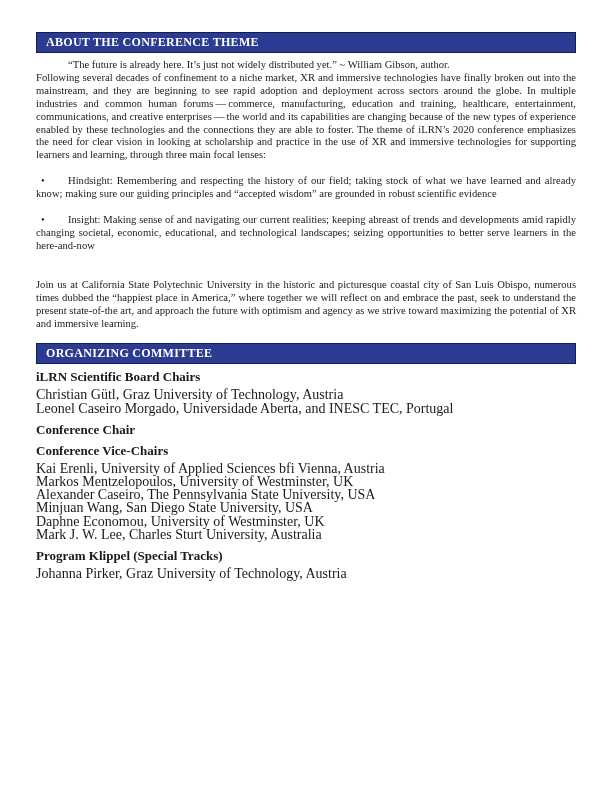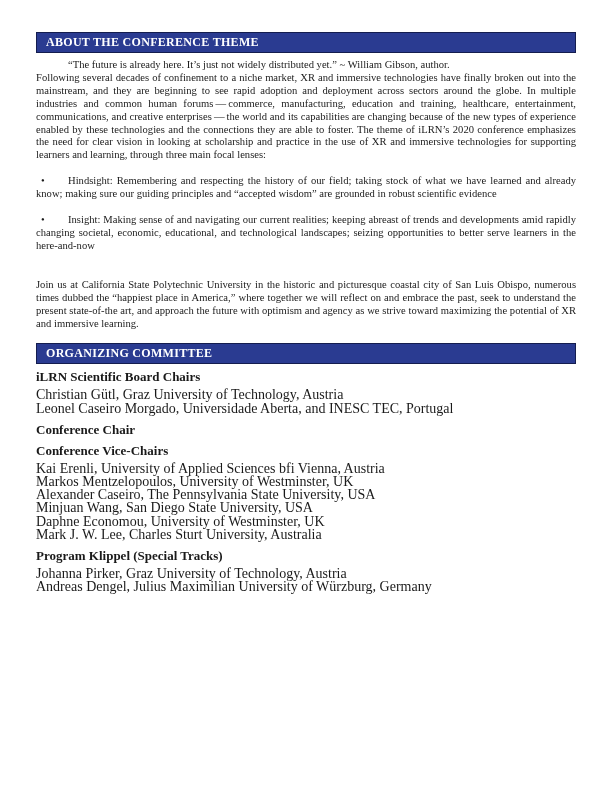--- a/index.html
+++ b/index.html
@@ -104,15 +104,14 @@
   <p class="member">Kai Erenli, University of Applied Sciences bfi Vienna, Austria</p>
   <p class="member">Markos Mentzelopoulos, University of Westminster, UK</p>
 
   <p class="member">Alexander Caseiro, The Pennsylvania State University, USA</p>
   <p class="member">Minjuan Wang, San Diego State University, USA</p>
   <p class="member">Daphne Economou, University of Westminster, UK</p>
   <p class="member">Mark J. W. Lee, Charles Sturt University, Australia</p>
 
   <h3 class="group-heading">Program Klippel (Special Tracks)</h3>
   <p class="member">Johanna Pirker, Graz University of Technology, Austria</p>
-  <p class="member">Andreas Dengel, Julius Maximilian University of Würzburg, Germany</p>
 
 </div>
 
 </body></html>

